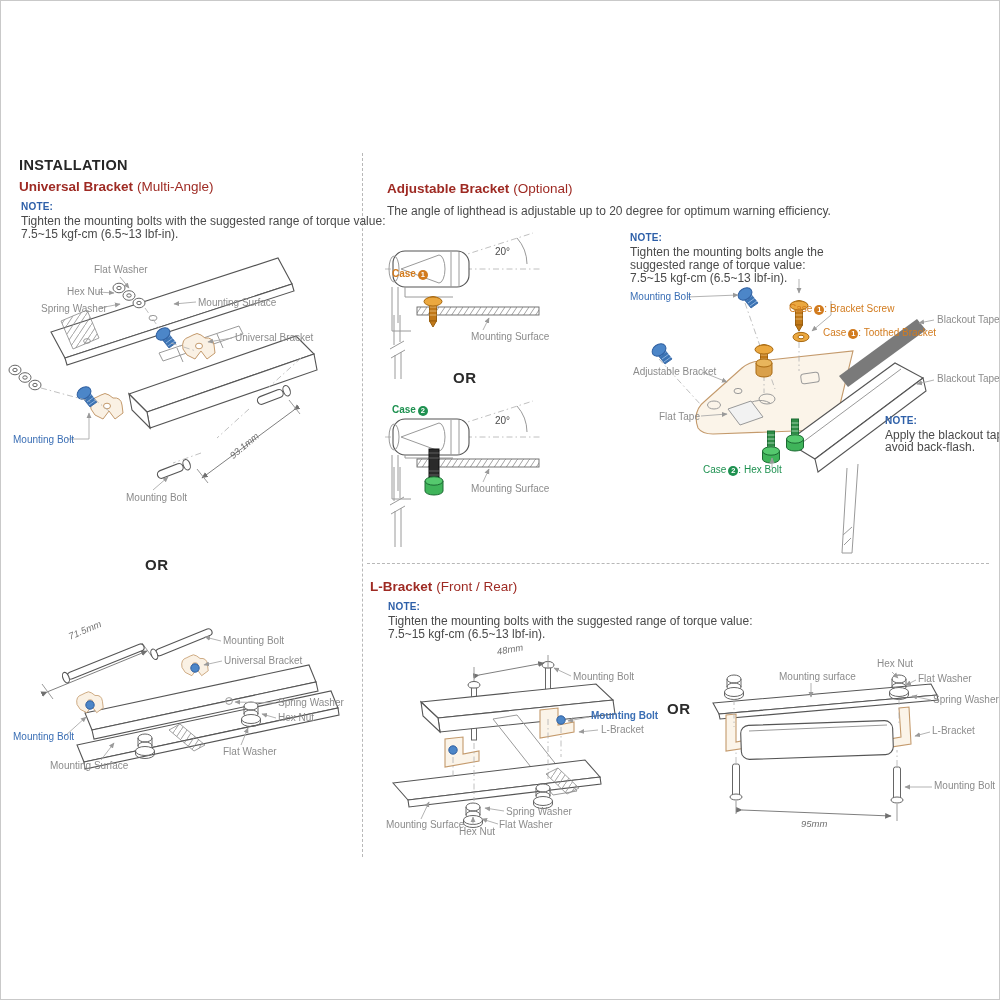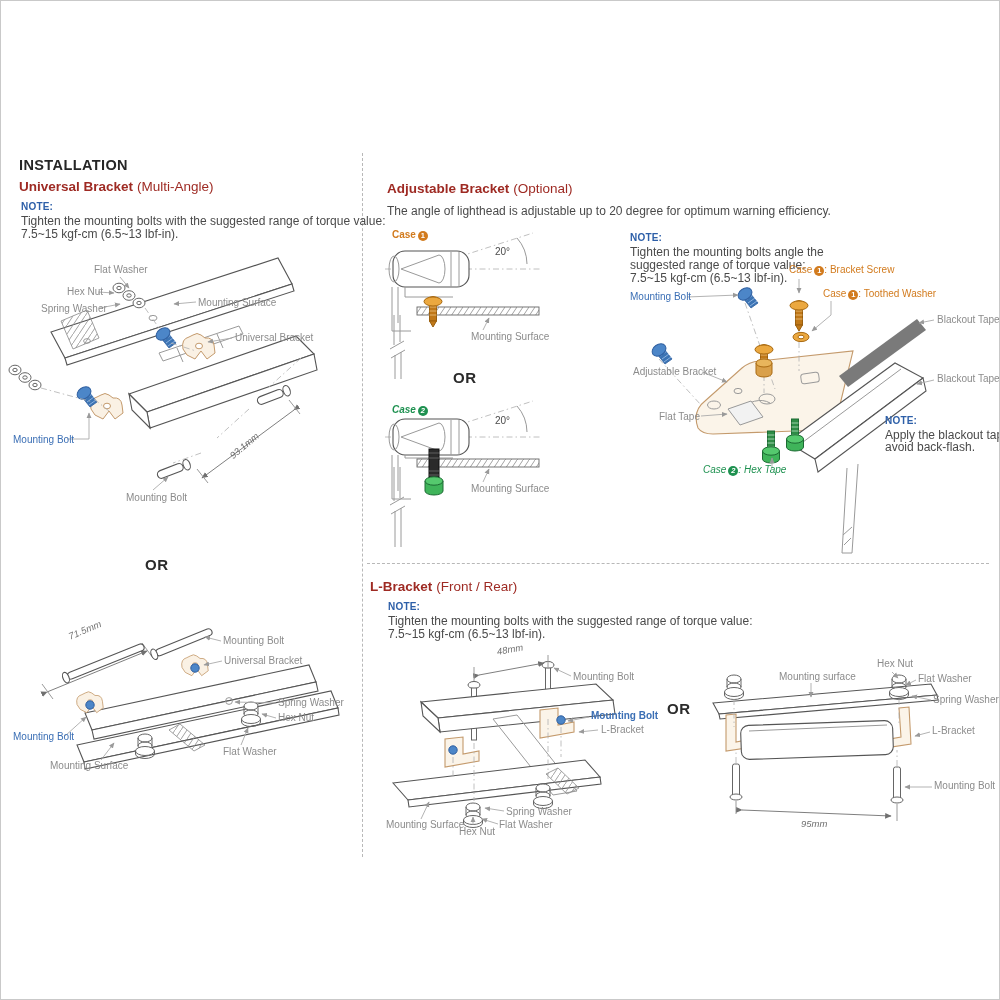--- a/index.html
+++ b/index.html
@@ -4,22 +4,22 @@
 <style>
   html,body{margin:0;padding:0;background:#fff;}
   .page{position:relative;width:998px;height:998px;background:#fff;border:1px solid #c9c9c9;
         font-family:"Liberation Sans",sans-serif;overflow:hidden;}
   .art{position:absolute;left:0;top:0;z-index:1;}
   .vdiv{position:absolute;left:361px;top:152px;height:704px;width:0;border-left:1px dashed #b8b8b8;z-index:1;}
   .hdiv{position:absolute;left:366px;top:562px;width:622px;height:0;border-top:1px dashed #b8b8b8;z-index:1;}
   .lbl{position:absolute;z-index:2;font-size:10px;color:#8c8c8c;white-space:nowrap;transform-origin:left center;}
   .dark{color:#4a4a4a;}
   .blue{color:#3b6fb5;}
-  .orange{color:#d27b1e;}
-  .green{color:#1e9150;font-style:italic;}
+  .orange{color:#d27b1e;margin-top:39px;}
+  .green{color:#1e9150;}
   .bold{font-weight:bold;}
   .h1{font-size:14.5px;font-weight:bold;color:#262626;letter-spacing:.4px;}
   .sec-title{font-size:13.5px;font-weight:bold;color:#9e2a23;}
   .sec-title .suffix{font-weight:normal;margin-left:4px;}
   .note{font-size:10px;font-weight:bold;color:#2d5fa8;letter-spacing:.2px;}
   .body-txt{font-size:12px;color:#4a4a4a;text-align:center;}
   .or{font-size:15px;font-weight:bold;color:#2b2b2b;letter-spacing:.5px;}
   .dim{font-style:italic;color:#707070;font-size:9.5px;}
   .badge{display:inline-block;width:10px;height:10px;border-radius:50%;color:#fff;
          font-size:7.5px;line-height:10px;font-weight:bold;text-align:center;vertical-align:0px;margin-left:2px;}
@@ -338,32 +338,32 @@
 
 <span class="lbl note" style="left:629px;top:231px">NOTE:</span>
 <span class="lbl body-txt" style="left:629px;top:244px">Tighten the mounting bolts angle the</span>
 <span class="lbl body-txt" style="left:629px;top:257px">suggested range of torque value:</span>
 <span class="lbl body-txt" style="left:629px;top:270px">7.5~15 kgf-cm (6.5~13 lbf-in).</span>
 
 <div class="lbl orange" style="left:788px;top:263px">
   <span>Case</span><span class="badge badge-o">1</span><span>: Bracket Screw</span>
 </div>
 <div class="lbl orange" style="left:822px;top:287px">
-  <span>Case</span><span class="badge badge-o">1</span><span>: Toothed Washer</span>
+  <span>Case</span><span class="badge badge-o">1</span><span>: Toothed Bracket</span>
 </div>
 <span class="lbl blue" style="left:629px;top:290px">Mounting Bolt</span>
 <span class="lbl" style="left:936px;top:313px">Blackout Tape</span>
 <span class="lbl" style="left:632px;top:365px">Adjustable Bracket</span>
 <span class="lbl" style="left:936px;top:372px">Blackout Tape</span>
 <span class="lbl" style="left:658px;top:410px">Flat Tape</span>
 <span class="lbl note" style="left:884px;top:414px">NOTE:</span>
 <span class="lbl body-txt" style="left:884px;top:427px">Apply the blackout tapes to</span>
 <span class="lbl body-txt" style="left:884px;top:439px">avoid back-flash.</span>
 <div class="lbl green" style="left:702px;top:463px">
-  <span>Case</span><span class="badge badge-g">2</span><span>: Hex Tape</span>
+  <span>Case</span><span class="badge badge-g">2</span><span>: Hex Bolt</span>
 </div>
 
 <div class="lbl sec-title" style="left:369px;top:578px">
   <span>L-Bracket</span><span class="suffix">(Front / Rear)</span>
 </div>
 <span class="lbl note" style="left:387px;top:600px">NOTE:</span>
 <span class="lbl body-txt" style="left:387px;top:613px">Tighten the mounting bolts with the suggested range of torque value:</span>
 <span class="lbl body-txt" style="left:387px;top:626px">7.5~15 kgf-cm (6.5~13 lbf-in).</span>
 
 <span class="lbl dim" style="left:496px;top:645px;transform:rotate(-10deg)">48mm</span>

